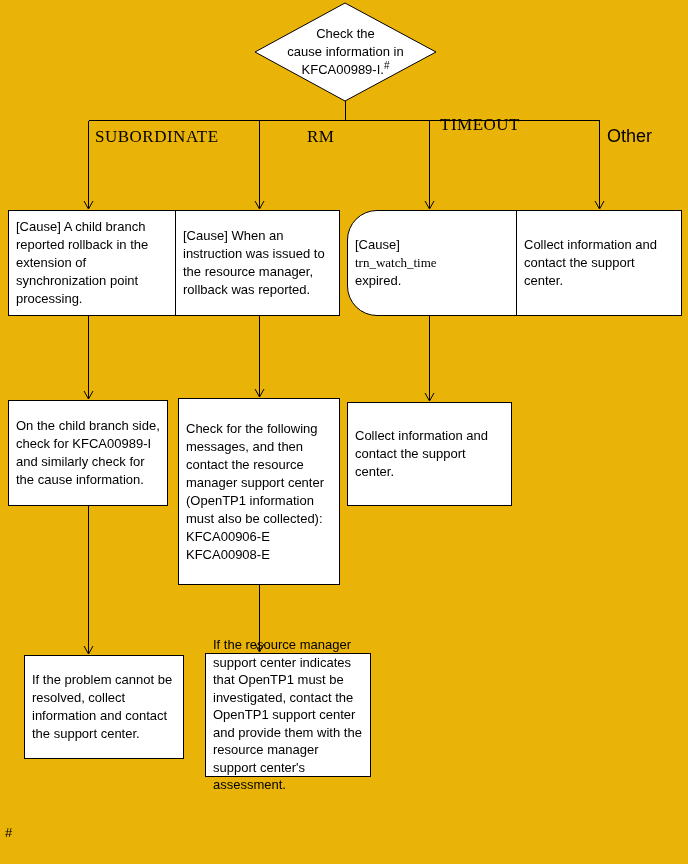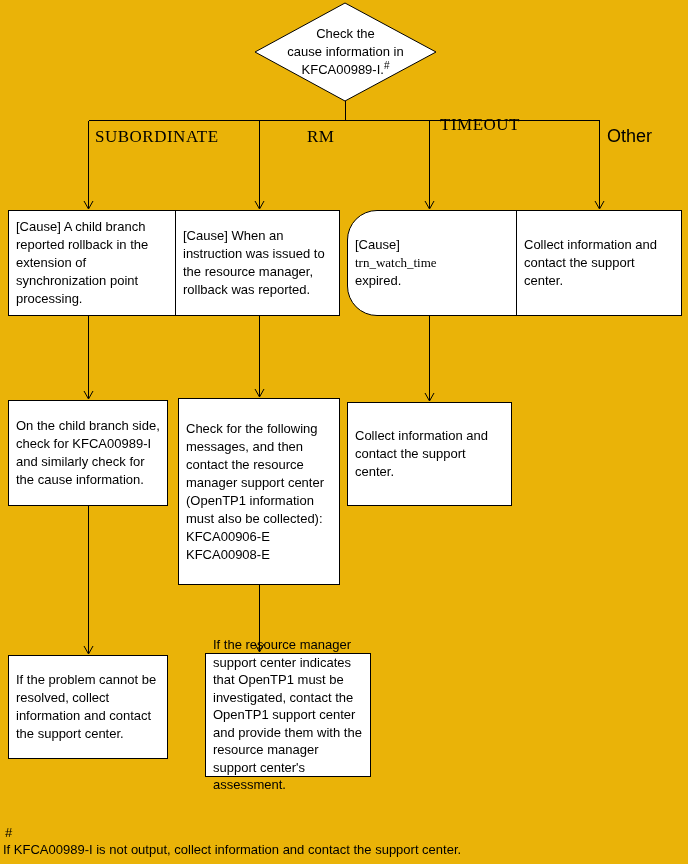--- a/index.html
+++ b/index.html
@@ -29,21 +29,21 @@
     padding: 2px 7px;
   }
   .flowbox .inner { width: 100%; }
   .b1 { left: 8px;   top: 210px; width: 168px; height: 106px; }
   .b2 { left: 175px; top: 210px; width: 165px; height: 106px; }
   .b3 { left: 347px; top: 210px; width: 199px; height: 106px; border-radius: 30px; }
   .b4 { left: 516px; top: 210px; width: 166px; height: 106px; }
   .b5 { left: 8px;   top: 400px; width: 160px; height: 106px; align-items: center; }
   .b6 { left: 178px; top: 398px; width: 162px; height: 187px; }
   .b7 { left: 347px; top: 402px; width: 165px; height: 104px; }
-  .b8 { left: 8px;   top: 655px; width: 160px; height: 104px; }
+  .b8 { left: 24px;   top: 655px; width: 160px; height: 104px; }
   .b9 { left: 177px; top: 653px; width: 166px; height: 124px; line-height: 17.5px; margin-left: 28px; }
   .branch-label {
     position: absolute;
     font-family: Liberation Serif, serif;
     font-size: 17px;
     letter-spacing: 0.5px;
     white-space: nowrap;
   }
   .lbl-subordinate { left: 95px;  top: 128px; }
   .lbl-rm          { left: 268px; top: 128px; padding-left: 39px; }
@@ -151,15 +151,14 @@
 
   <div class="flowbox b8">
     <div class="inner">If the problem cannot be resolved, collect information and contact the support center.</div>
   </div>
 
   <div class="flowbox b9">
     <div class="inner">If the resource manager support center indicates that OpenTP1 must be investigated, contact the OpenTP1 support center and provide them with the resource manager support center's assessment.</div>
   </div>
 
   <div class="footnote-marker">#</div>
-  <div class="footnote-text">If KFCA00989-I is not output, collect information and contact the support center.</div>
 
 </div>
 
 </body></html>

